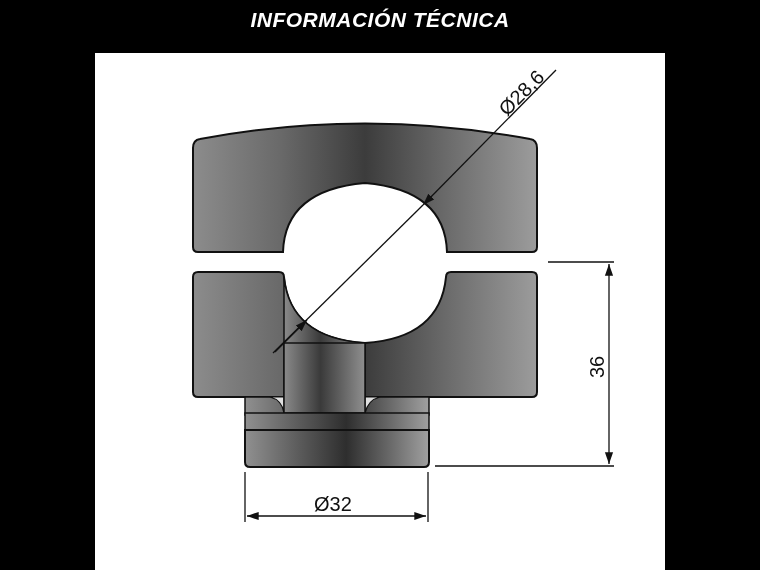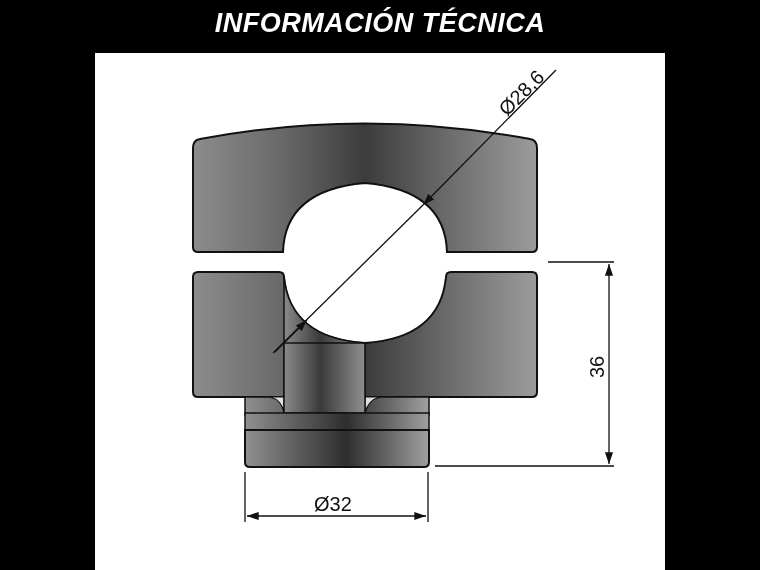--- a/index.html
+++ b/index.html
@@ -1,17 +1,17 @@
 <!DOCTYPE html>
 <html><head>
 <meta charset="utf-8">
 <style>
   html, body { margin:0; padding:0; }
   body { width:760px; height:570px; background:#000; position:relative; overflow:hidden; font-family:"Liberation Sans", sans-serif; }
-  .title { position:absolute; left:0; top:8px; width:760px; text-align:center; color:#fff; font-family:"Liberation Sans", sans-serif; font-weight:bold; font-style:italic; font-size:27px; letter-spacing:0.5px; }
+  .title { position:absolute; left:0; top:8px; width:760px; text-align:center; color:#fff; font-family:"Liberation Sans", sans-serif; font-weight:bold; font-style:italic; font-size:21px; letter-spacing:0.5px; }
   .panel { position:absolute; left:95px; top:53px; width:570px; height:517px; background:#fff; }
   svg { position:absolute; left:0; top:0; }
   .dimtext { font-family:"Liberation Sans", sans-serif; font-size:20px; fill:#111; }
 </style>
 </head>
 <body>
 
 <div class="title">INFORMACIÓN TÉCNICA</div>
 
 <div class="panel"></div>

